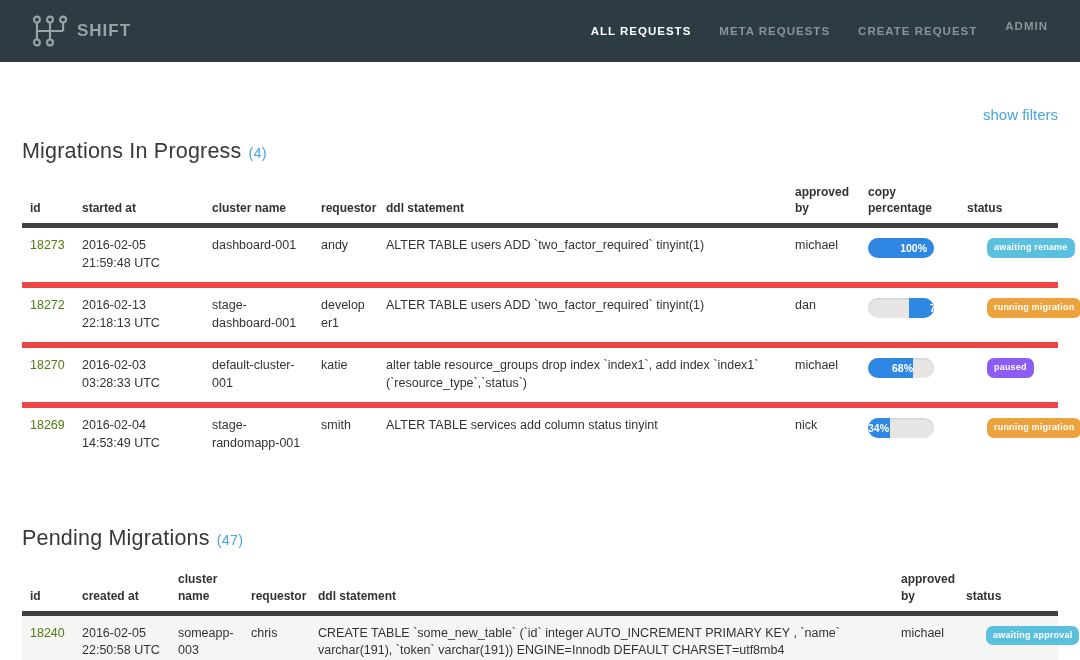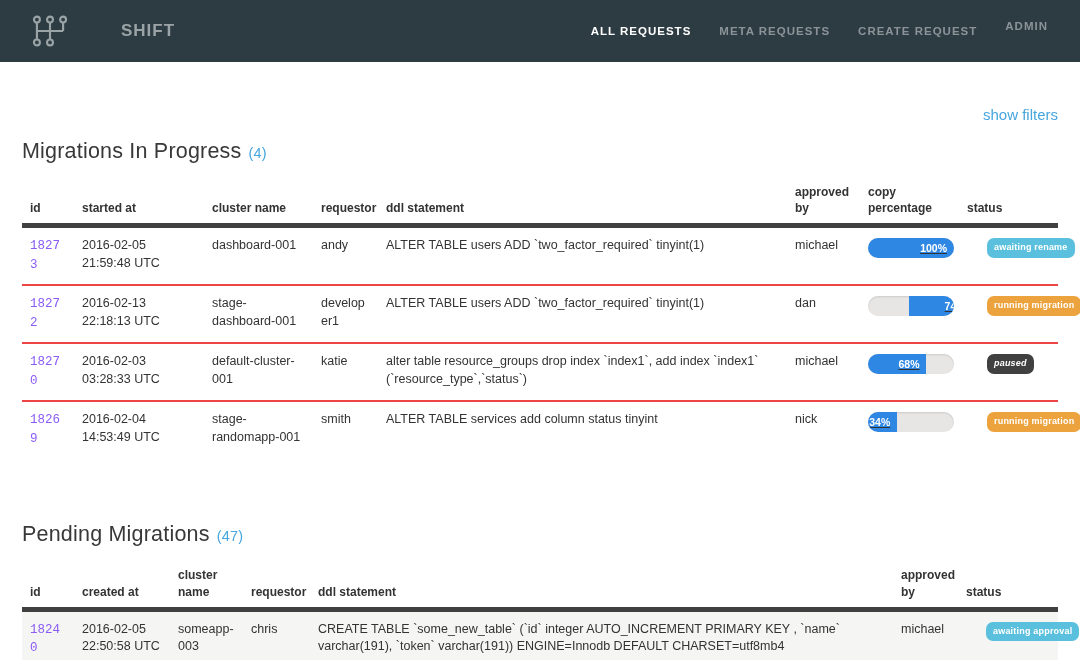--- a/index.html
+++ b/index.html
@@ -3,21 +3,21 @@
 <meta charset="utf-8">
 <style>
   * { margin: 0; padding: 0; box-sizing: border-box; }
   html, body { width: 1080px; height: 660px; overflow: hidden; background: #fff;
     font-family: "Liberation Sans", "DejaVu Sans", sans-serif; color: #333; }
 
   
   .navbar { height: 62px; background: #2d3c43; display: flex; align-items: center;
     padding: 0 32px; }
   .brand { display: flex; align-items: center; gap: 9px; cursor: pointer; }
-  .brand-text { color: #9aa3a6; font-size: 17px; font-weight: bold; letter-spacing: 1px; margin-left: 44px; }
+  .brand-text { color: #9aa3a6; font-size: 17px; font-weight: bold; letter-spacing: 1px; }
   .nav-links { margin-left: auto; display: flex; align-items: center; gap: 28px; }
   .nav-link { color: #8b9398; font-size: 11.5px; font-weight: bold; letter-spacing: 1px;
     cursor: pointer; text-decoration: none; }
   .nav-link.active { color: #ffffff; }
   .nav-link.raised { transform: translateY(-5px); }
 
   
   .content { padding: 0 22px; }
   .filters-row { text-align: right; margin-top: 44px; }
   .link { color: #46a6de; text-decoration: none; cursor: pointer; }
@@ -28,28 +28,28 @@
   .count { font-size: 14.5px; color: #46a6de; margin-left: 7px; }
   .section-pending h2.section-title { margin-top: 64px; }
 
   
   table { width: 100%; border-collapse: collapse; table-layout: fixed;
     margin-top: 12px; font-size: 12.5px; }
   th { text-align: left; font-size: 12px; font-weight: bold; color: #333;
     padding: 8px 8px 7px 8px; vertical-align: bottom; line-height: 1.35;
     border-bottom: 5px solid #404040; }
   td { padding: 9px 8px 10px 8px; vertical-align: top; line-height: 1.4;
-    border-top: 2px solid #ef4444; word-wrap: break-word; }
+    border-top: 6px solid #ef4444; word-wrap: break-word; }
   tbody tr:first-child td { border-top: none; }
-  td a.id-link { color: #8b5cf6; text-decoration: none; cursor: pointer; font-family: Liberation Mono, monospace; }
+  td a.id-link { color: #4d7c0f; text-decoration: none; cursor: pointer; }
   .table-striped tbody tr:nth-child(odd) { background: #f5f5f3; }
 
   
-  .progress { width: 86px; height: 20px; background: #e7e6e4; border-radius: 10px;
-    overflow: hidden; box-shadow: inset 0 1px 2px rgba(0,0,0,0.12); margin-top: 1px; text-decoration: underline; }
+  .progress { width: 66px; height: 20px; background: #e7e6e4; border-radius: 10px;
+    overflow: hidden; box-shadow: inset 0 1px 2px rgba(0,0,0,0.12); margin-top: 1px; }
   .progress-fill { height: 100%; color: #fff; font-size: 10.5px; font-weight: bold;
     line-height: 20px; text-align: right; padding-right: 7px; white-space: nowrap; }
 
   
   .badge { display: inline-block; padding: 3px 7px 4px 7px; border-radius: 7px;
     color: #fff; font-size: 9px; font-weight: bold; white-space: nowrap;
     letter-spacing: 0.2px; margin-top: 1px; margin-left: 20px; }
 </style>
 </head>
 <body>
@@ -145,21 +145,21 @@
           <td>2016-02-03 03:28:33 UTC</td>
           <td>default-cluster-001</td>
           <td>katie</td>
           <td>alter table resource_groups drop index `index1`, add index `index1` (`resource_type`,`status`)</td>
           <td>michael</td>
           <td>
             <div class="progress">
               <div class="progress-fill" style="width: 68%; background: rgb(47, 135, 228); padding-left: 24px;"><span>68%</span></div>
             </div>
           </td>
-          <td><span class="badge" style="background: #404040; font-style: italic;">paused</span></td>
+          <td><span class="badge" style="background: #8b5cf6;">paused</span></td>
         </tr>
         <tr>
           <td><a class="id-link">18269</a></td>
           <td>2016-02-04 14:53:49 UTC</td>
           <td>stage-randomapp-001</td>
           <td>smith</td>
           <td>ALTER TABLE services add column status tinyint</td>
           <td>nick</td>
           <td>
             <div class="progress">

